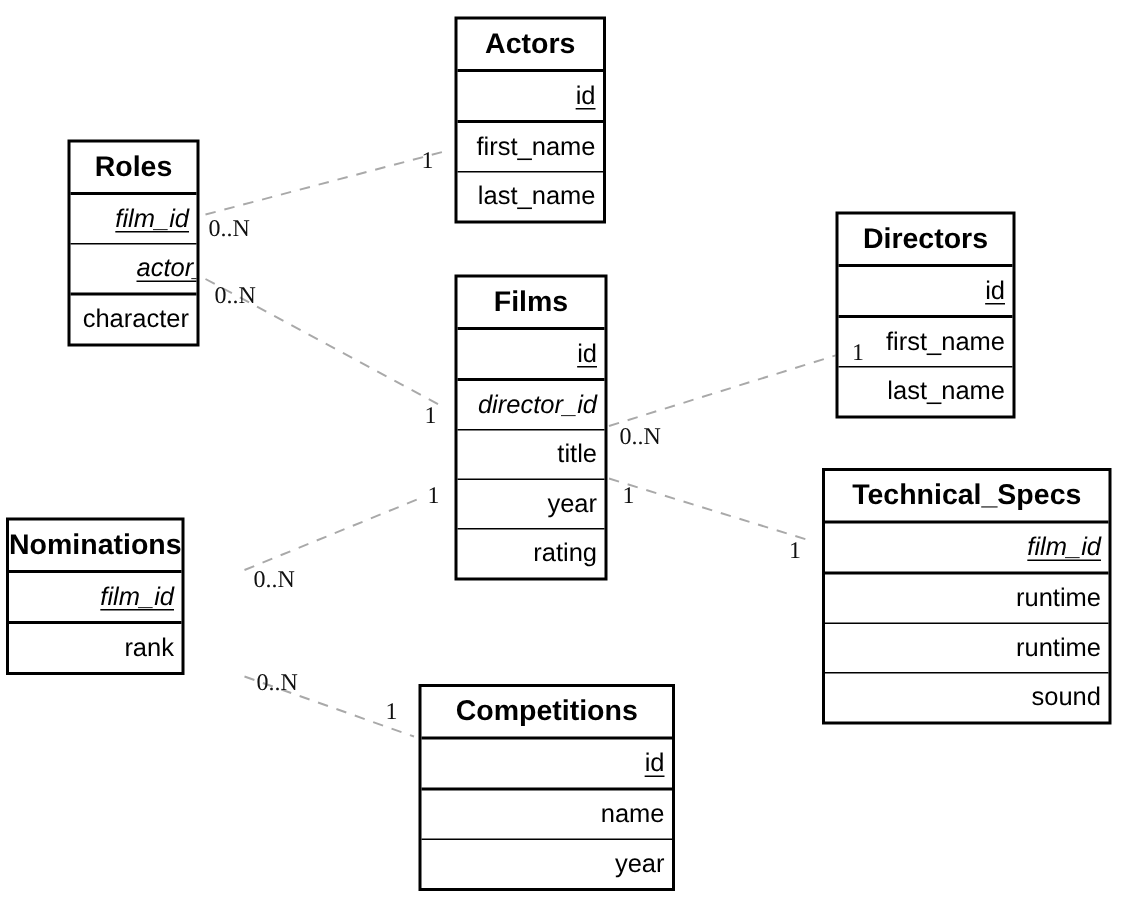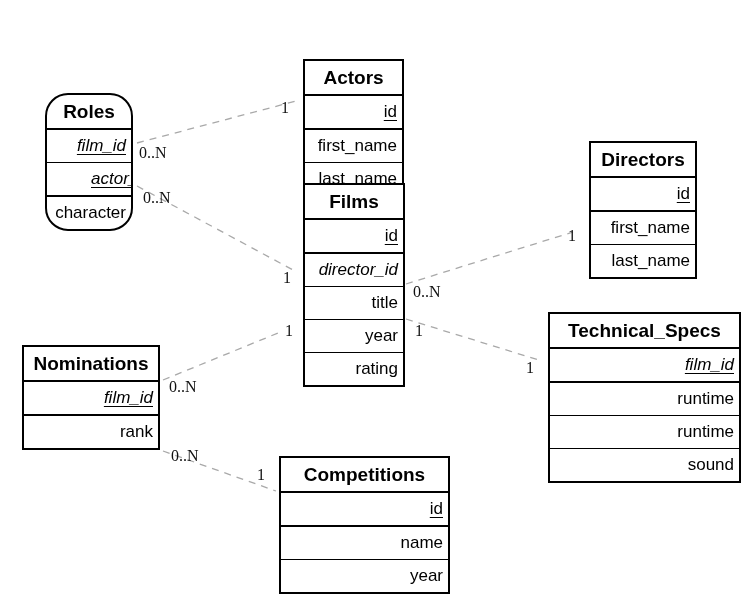--- a/index.html
+++ b/index.html
@@ -69,51 +69,51 @@
 
   <svg class="lines-layer" viewBox="0 0 755 604" xmlns="http://www.w3.org/2000/svg">
     <line x1="137" y1="143" x2="300" y2="100" stroke="#a9a9a9" stroke-width="1.3" stroke-dasharray="7 6"></line>
     <line x1="137" y1="186" x2="295" y2="271" stroke="#a9a9a9" stroke-width="1.3" stroke-dasharray="7 6"></line>
     <line x1="406" y1="284" x2="573" y2="232" stroke="#a9a9a9" stroke-width="1.3" stroke-dasharray="7 6"></line>
     <line x1="406" y1="319" x2="542" y2="361" stroke="#a9a9a9" stroke-width="1.3" stroke-dasharray="7 6"></line>
     <line x1="163" y1="380" x2="283" y2="331" stroke="#a9a9a9" stroke-width="1.3" stroke-dasharray="7 6"></line>
     <line x1="163" y1="451" x2="276" y2="491" stroke="#a9a9a9" stroke-width="1.3" stroke-dasharray="7 6"></line>
   </svg>
 
-  <div class="entity" style="left:45px; top:93px; width:88px;border-radius:23px;">
+  <div class="entity" style="left:45px; top:93px; width:88px;">
     <div class="entity-title">Roles</div>
     <div class="row pk fk">film_id</div>
     <div class="row pk fk keysep">actor_id</div>
     <div class="row">character</div>
   </div>
 
-  <div class="entity" style="left:303px; top:11px; width:101px;margin-top:48px;">
+  <div class="entity" style="left:303px; top:11px; width:101px;">
     <div class="entity-title">Actors</div>
     <div class="row pk keysep">id</div>
     <div class="row">first_name</div>
     <div class="row">last_name</div>
   </div>
 
   <div class="entity" style="left:303px; top:183px; width:102px;">
     <div class="entity-title">Films</div>
     <div class="row pk keysep">id</div>
     <div class="row fk">director_id</div>
     <div class="row">title</div>
     <div class="row">year</div>
     <div class="row">rating</div>
   </div>
 
-  <div class="entity" style="left:589px; top:141px; width:108px;">
+  <div class="entity" style="left:557px; top:141px; width:120px;">
     <div class="entity-title">Directors</div>
     <div class="row pk keysep">id</div>
     <div class="row">first_name</div>
     <div class="row">last_name</div>
   </div>
 
-  <div class="entity" style="left:22px; top:345px; width:138px;">
+  <div class="entity" style="left:4px; top:345px; width:119px;">
     <div class="entity-title">Nominations</div>
     <div class="row pk fk keysep">film_id</div>
     <div class="row">rank</div>
   </div>
 
   <div class="entity" style="left:548px; top:312px; width:193px;">
     <div class="entity-title">Technical_Specs</div>
     <div class="row pk fk keysep">film_id</div>
     <div class="row">runtime</div>
     <div class="row">runtime</div>

